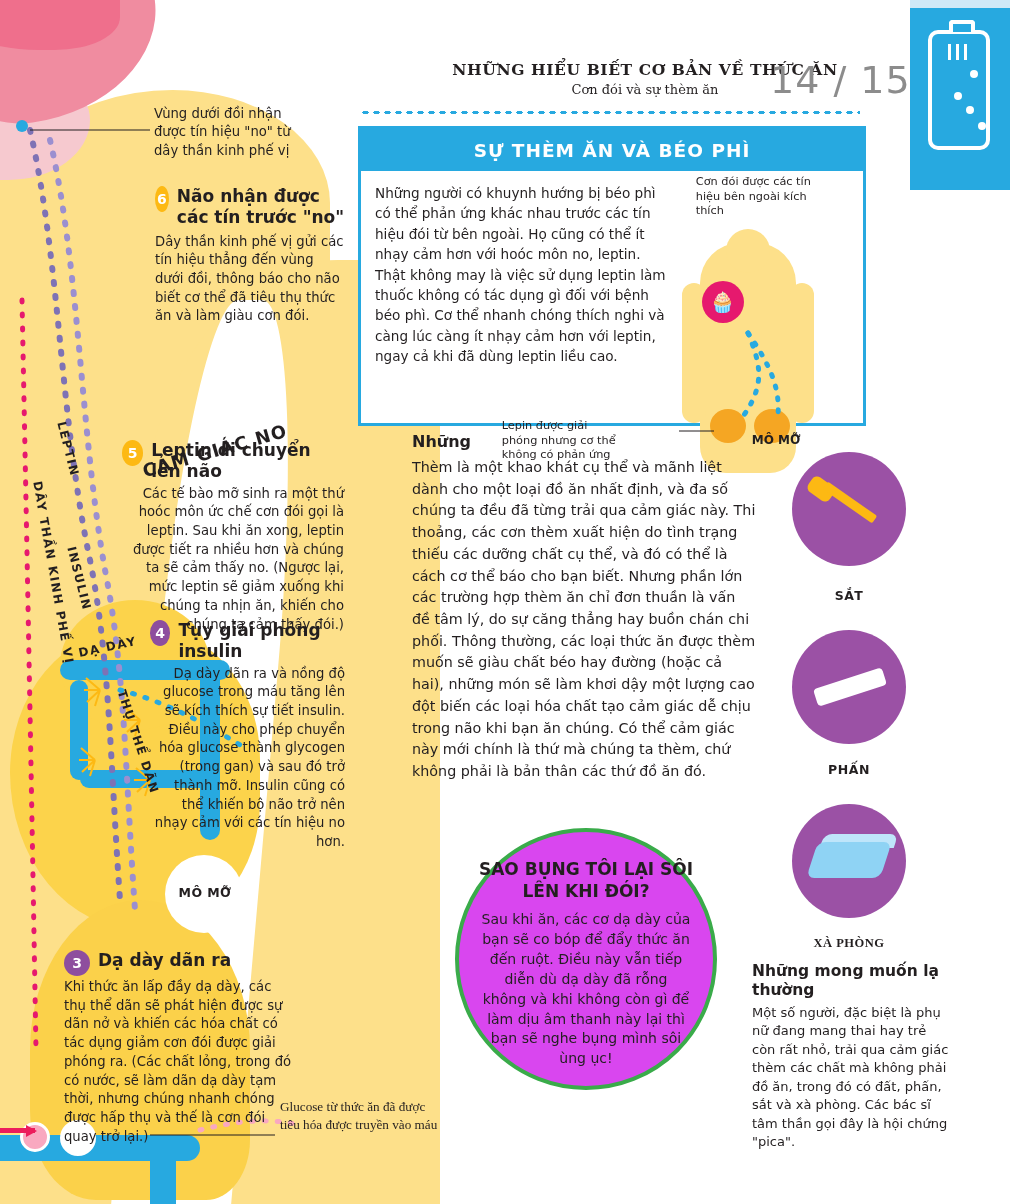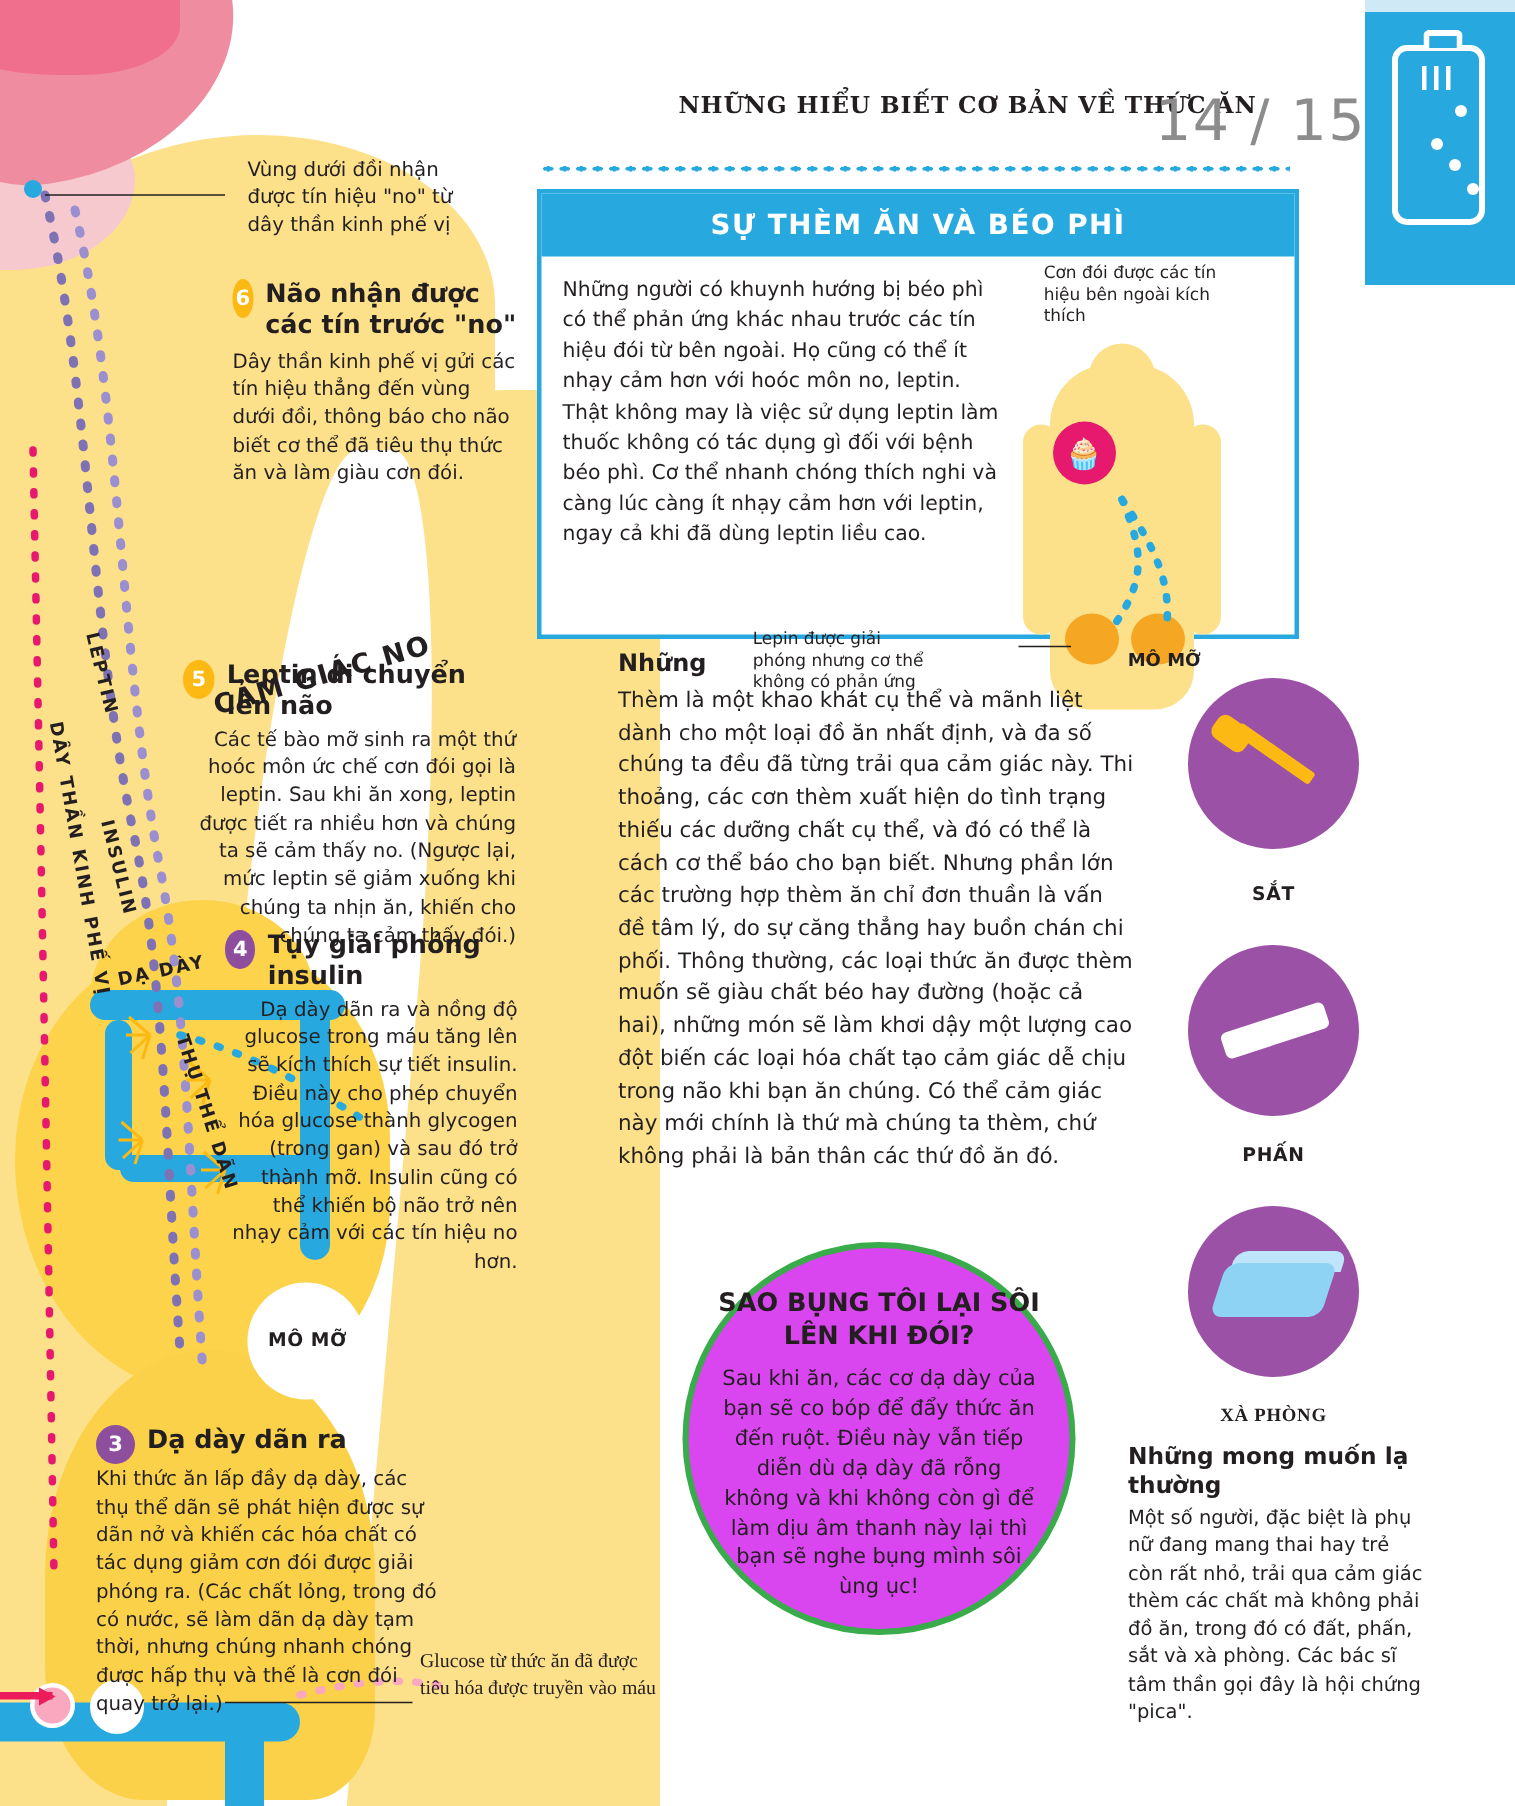--- a/index.html
+++ b/index.html
@@ -230,21 +230,21 @@
     </svg>
 
     <div class="nerve-label lbl-leptin">LEPTIN</div>
     <div class="nerve-label lbl-insulin">INSULIN</div>
     <div class="nerve-label lbl-day-tk">DÂY THẦN KINH PHẾ VỊ</div>
     <div class="nerve-label lbl-dday">DẠ DÀY</div>
     <div class="nerve-label lbl-thu">THỤ THỂ DÃN</div>
     <div class="nerve-label lbl-camgiac">CẢM GIÁC NO</div>
   </div>
 
-  <div class="anat-note" style="left:165px; top:105px; width:160px;">Vùng dưới đồi nhận được tín hiệu "no" từ dây thần kinh phế vị</div>
+  <div class="anat-note" style="left:154px; top:105px; width:160px;">Vùng dưới đồi nhận được tín hiệu "no" từ dây thần kinh phế vị</div>
 
   <div class="anat-note" style="left:280px; top:1098px; width:160px;font-family:Liberation Serif, serif;">Glucose từ thức ăn đã được tiêu hóa được truyền vào máu</div>
 
   <div class="callout" style="left:155px; top:186px; width:190px;">
     <div style="display:flex; gap:8px; align-items:flex-start;">
       <span class="num-badge">6</span>
       <span class="co-title">Não nhận được các tín trước "no"</span>
     </div>
     <p class="co-body" style="margin-top:4px;">Dây thần kinh phế vị gửi các tín hiệu thẳng đến vùng dưới đồi, thông báo cho não biết cơ thể đã tiêu thụ thức ăn và làm giàu cơn đói.</p>
   </div>
@@ -268,20 +268,21 @@
   <div class="callout" style="left:64px; top:950px; width:230px;">
     <div style="display:flex; gap:8px; align-items:flex-start;">
       <span class="num-badge purple">3</span>
       <span class="co-title">Dạ dày dãn ra</span>
     </div>
     <p class="co-body" style="margin-top:2px;">Khi thức ăn lấp đầy dạ dày, các thụ thể dãn sẽ phát hiện được sự dãn nở và khiến các hóa chất có tác dụng giảm cơn đói được giải phóng ra. (Các chất lỏng, trong đó có nước, sẽ làm dãn dạ dày tạm thời, nhưng chúng nhanh chóng được hấp thụ và thế là cơn đói quay trở lại.)</p>
   </div>
 
   <div class="hdr">
     <div class="hdr-title">NHỮNG HIỂU BIẾT CƠ BẢN VỀ THỨC ĂN</div>
+    <div class="hdr-sub">Cơn đói và sự thèm ăn</div>
   </div>
   <div class="pageno">14 / 15</div>
   <div class="dotline"></div>
 
   <div class="bottle-box">
     <div class="white-top"></div>
     <div class="bottle">
       <div class="neck"></div>
       <div class="bar" style="left:16px;"></div>
       <div class="bar" style="left:24px;"></div>

